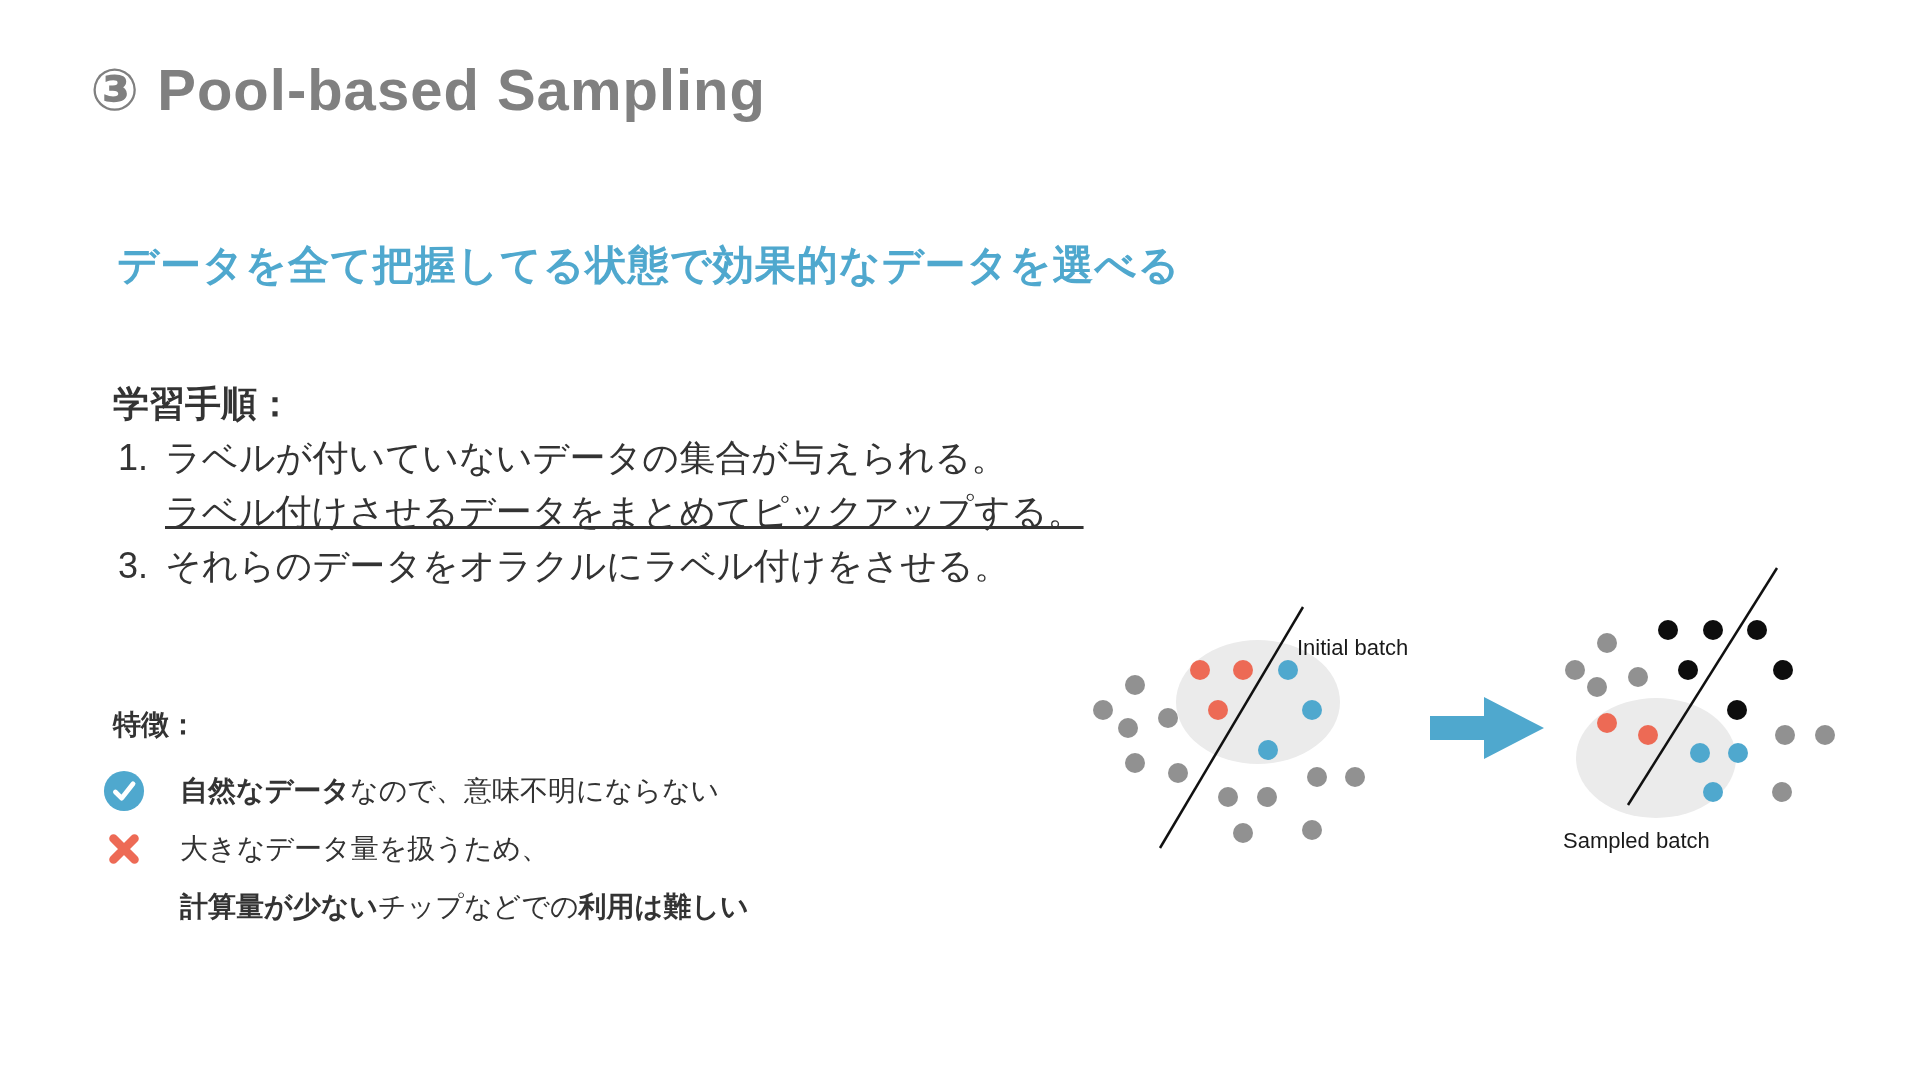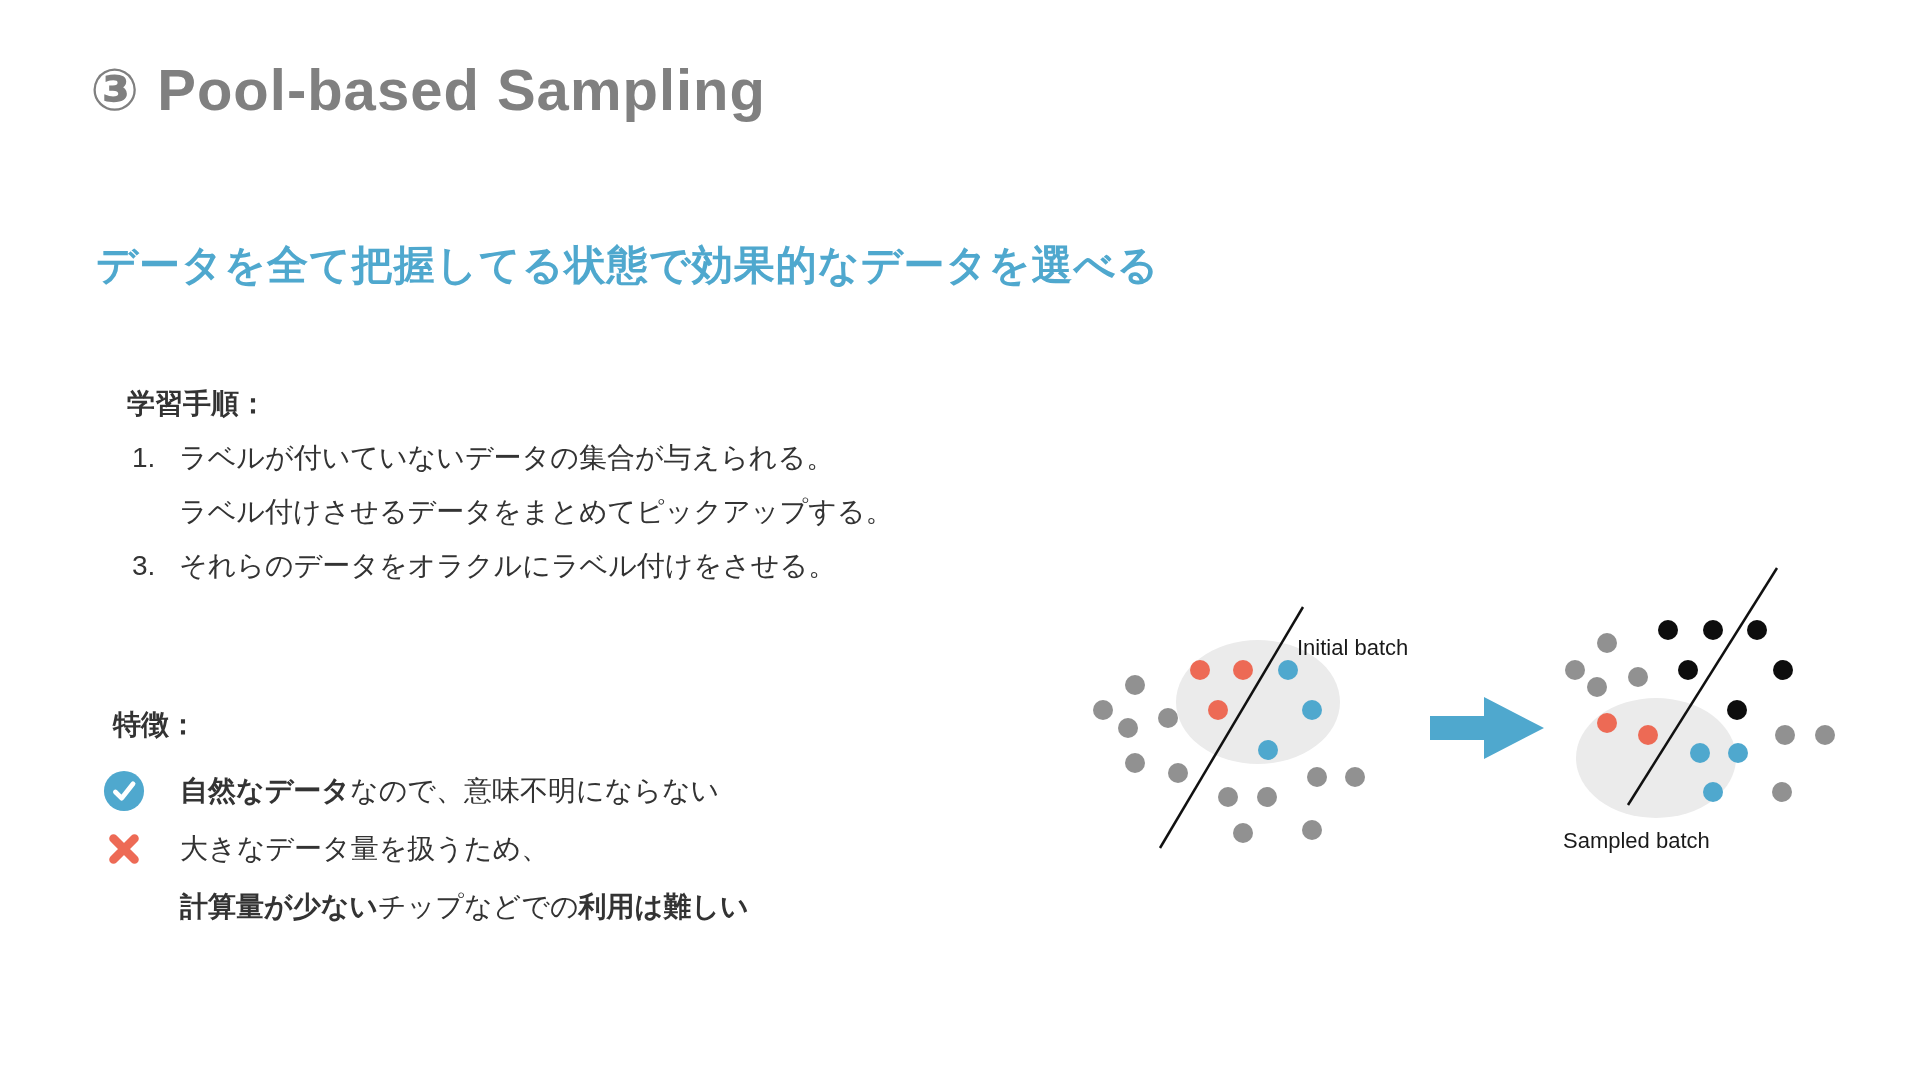--- a/index.html
+++ b/index.html
@@ -7,29 +7,29 @@
   }
   html,body{margin:0;padding:0;background:#ffffff;}
   body{width:1920px;height:1080px;font-family:"Liberation Sans","DejaVu Sans",sans-serif;}
   .slide{position:relative;width:1920px;height:1080px;background:#ffffff;overflow:hidden;}
 
   .title{
     position:absolute;left:90px;top:56px;margin:0;
     font-size:58px;font-weight:bold;color:var(--title-gray);letter-spacing:1px;
   }
   .headline{
-    position:absolute;left:96px;top:238px;margin:0;
+    position:absolute;left:117px;top:238px;margin:0;
     font-size:41px;font-weight:bold;color:var(--accent);letter-spacing:1px;
   }
 
-  .proc{position:absolute;left:127px;top:387px;color:var(--body);font-size:28px;}
+  .proc{position:absolute;left:113px;top:387px;color:var(--body);font-size:36px;}
   .sec-heading{font-weight:bold;margin:0 0 10px 0;line-height:34px;}
   .step{line-height:54px;padding-left:5px;white-space:nowrap;}
   .step .num{display:inline-block;width:47px;}
-  .step.cont{padding-left:52px;}
+  .step.cont{padding-left:52px;text-decoration:underline;}
 
   .feat{position:absolute;left:101px;top:708px;color:var(--body);font-size:28px;}
   .feat .sec-heading{padding-left:12px;margin-bottom:20px;}
   .feat-row{display:flex;align-items:center;height:58px;white-space:nowrap;}
   .feat-row .icon-cell{width:79px;flex:0 0 79px;display:flex;align-items:center;}
   .feat-row.noicon{padding-left:79px;text-align:center;}
   .ic{width:42px;height:42px;margin-left:2px;}
   .ic-circle{fill:var(--accent);}
   .ic-check{fill:none;stroke:#ffffff;stroke-width:5;stroke-linecap:round;stroke-linejoin:round;}
   .ic-cross{fill:none;stroke:var(--salmon);stroke-width:9;stroke-linecap:round;}

